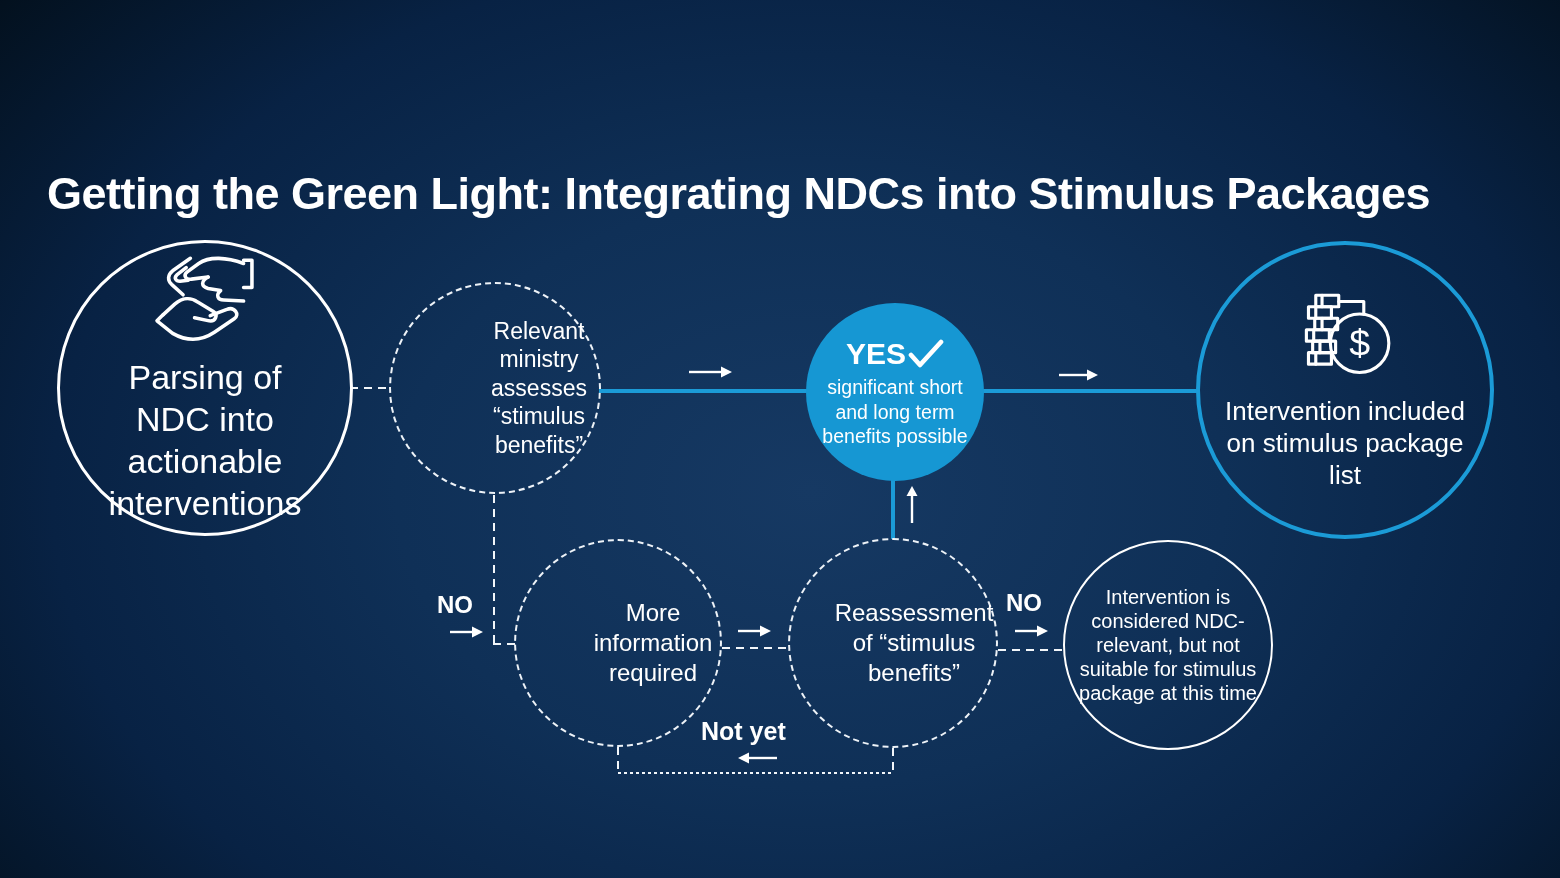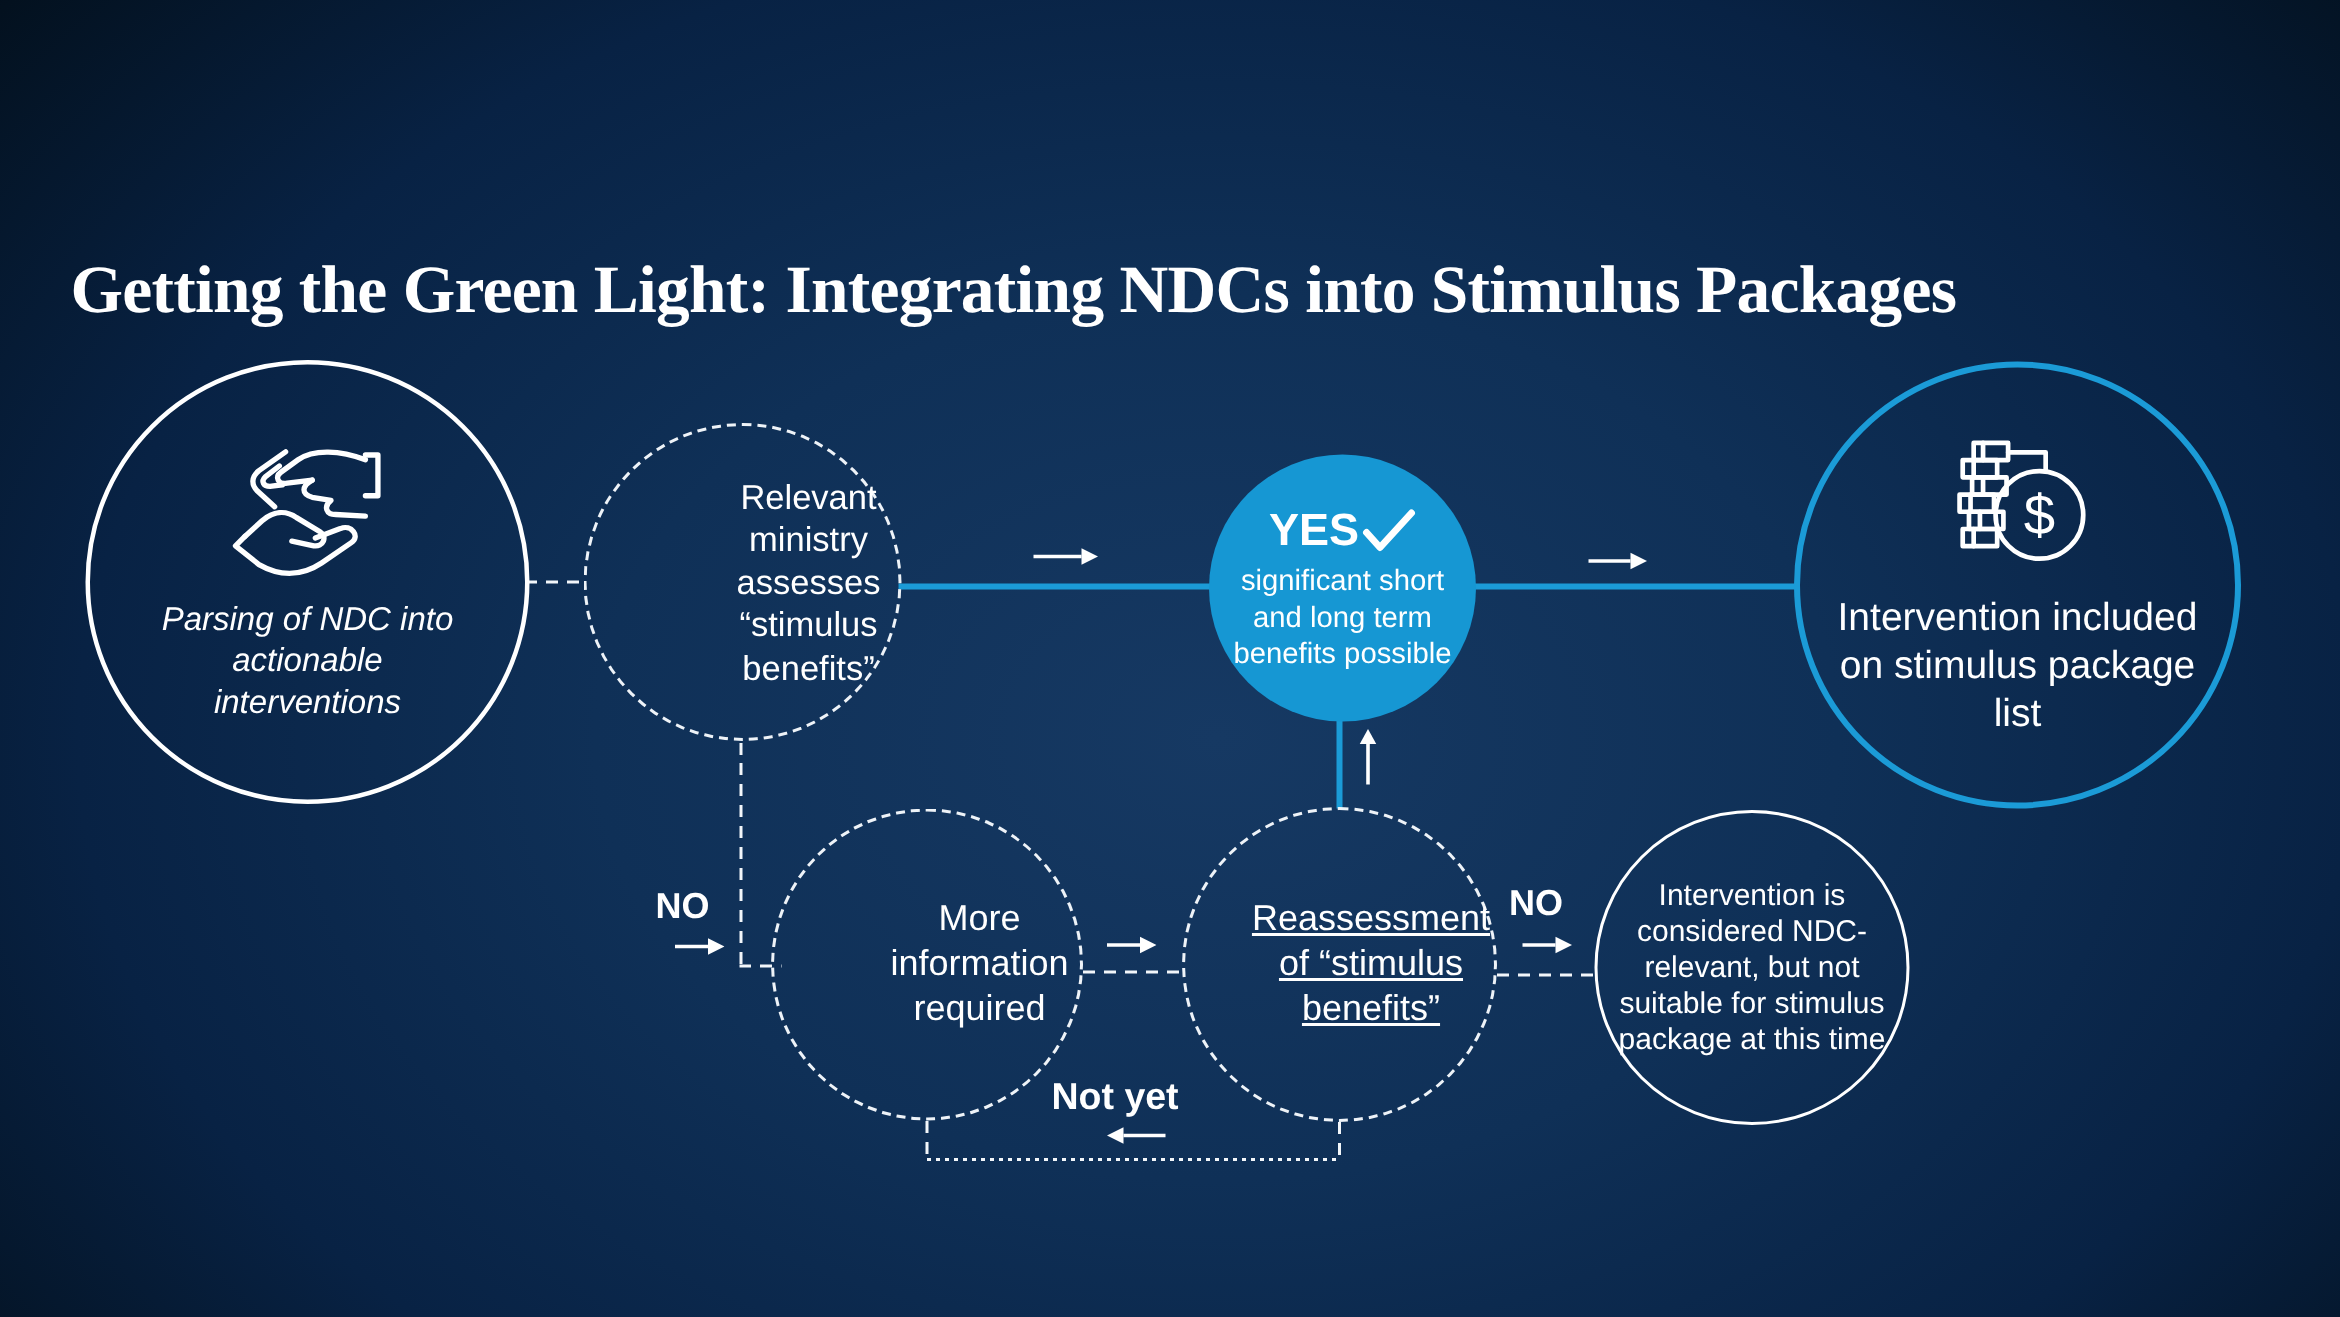--- a/index.html
+++ b/index.html
@@ -5,46 +5,46 @@
   * { box-sizing: border-box; }
   html,body { margin:0; padding:0; background:#020c17; }
   .stage {
     position:relative; width:1560px; height:878px; overflow:hidden;
     font-family:"Liberation Sans", sans-serif; color:#ffffff;
     background: radial-gradient(1150px 820px at 52% 56%,
       #163963 0%, #0f3057 36%, #082244 66%, #03111f 92%, #020b16 100%);
   }
   .title {
     position:absolute; left:47px; top:140px; width:1480px;
-    font-size:45px; font-weight:bold; letter-spacing:-0.5px; line-height:1.05;font-family:Liberation Serif, serif;
+    font-size:45px; font-weight:bold; letter-spacing:-0.5px; line-height:1.05;
   }
   .node {
     position:absolute; border-radius:50%;
     display:flex; flex-direction:column; align-items:center; justify-content:center;
     text-align:center; z-index:2; line-height:1.24;
   }
   .b-solid-white { border:3px solid #ffffff; }
   .b-solid-thin  { border:2px solid #ffffff; }
   .b-dashed      { border:2px dashed #eef3f8;align-items:flex-end; }
   .b-solid-blue  { border:4px solid #1b9bd7; }
   .fill-blue     { background:#1697d3; }
 
   .n-parsing   { left:57px;  top:240px; width:296px; height:296px; }
   .n-ministry  { left:389px; top:282px; width:212px; height:212px; }
   .n-yes       { left:806px; top:303px; width:178px; height:178px; }
   .n-included  { left:1196px; top:241px; width:298px; height:298px; }
   .n-moreinfo  { left:514px; top:539px; width:208px; height:208px; }
   .n-reassess  { left:788px; top:538px; width:210px; height:210px; }
   .n-notsuit   { left:1063px; top:540px; width:210px; height:210px; }
 
-  .n-parsing .label  { font-size:22px; width:210px; margin-top:8px;font-style:italic; }
+  .n-parsing .label  { font-size:34px; width:210px; margin-top:8px; }
   .n-ministry .label { font-size:23px; width:120px; }
   .n-included .label { font-size:26px; width:256px; margin-top:10px; }
   .n-moreinfo .label { font-size:24px; width:134px; }
-  .n-reassess .label { font-size:24px; width:164px;text-decoration:underline; }
+  .n-reassess .label { font-size:24px; width:164px; }
   .n-notsuit .label  { font-size:20px; width:178px; line-height:1.2; }
 
   .yes-head { display:flex; align-items:center; gap:2px; font-size:30px; font-weight:bold; margin-bottom:3px; }
   .yes-desc { font-size:19.5px; width:152px; line-height:1.26; }
 
   .dash-h, .dash-v, .blue-h, .blue-v { position:absolute; z-index:1; }
   .dash-h { height:2px; background:repeating-linear-gradient(90deg,#f2f6fa 0 8px,transparent 8px 14px); }
   .dash-v { width:2px;  background:repeating-linear-gradient(180deg,#f2f6fa 0 8px,transparent 8px 14px); }
   .dash-fine { background:repeating-linear-gradient(90deg,#f2f6fa 0 3px,transparent 3px 6px); }
   .blue-h { height:4px; background:#1b9bd7; }

